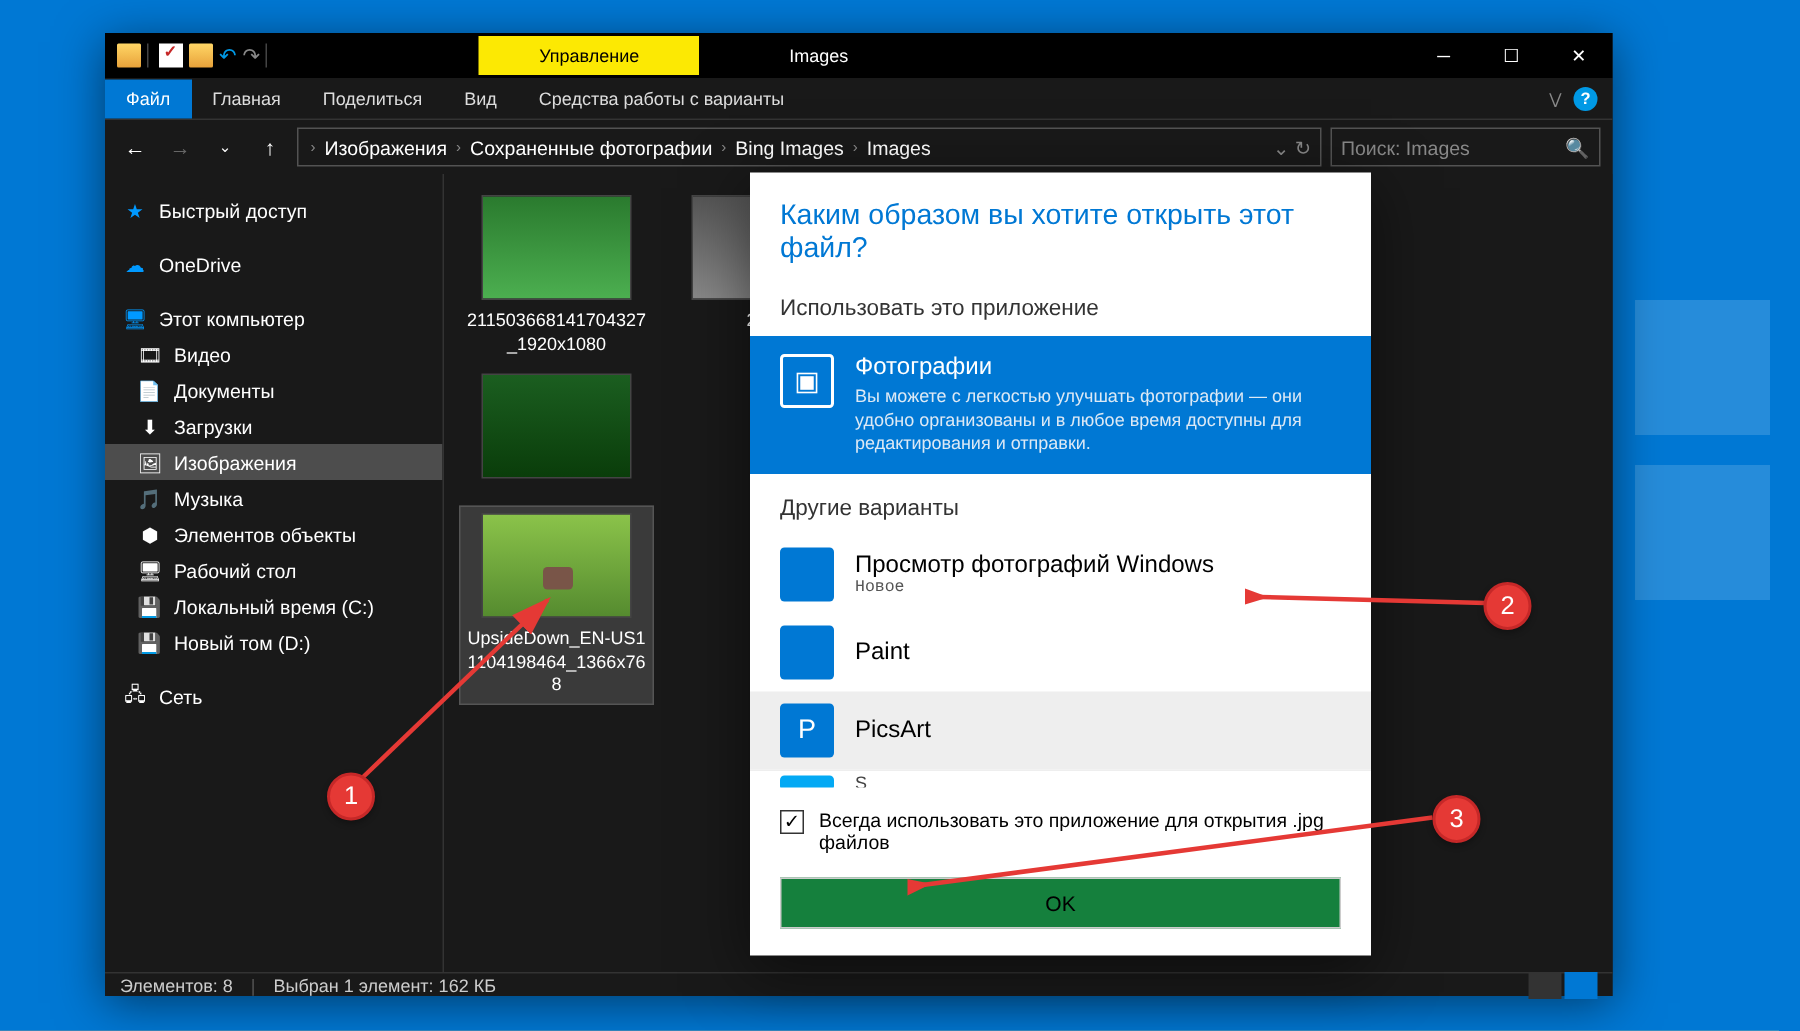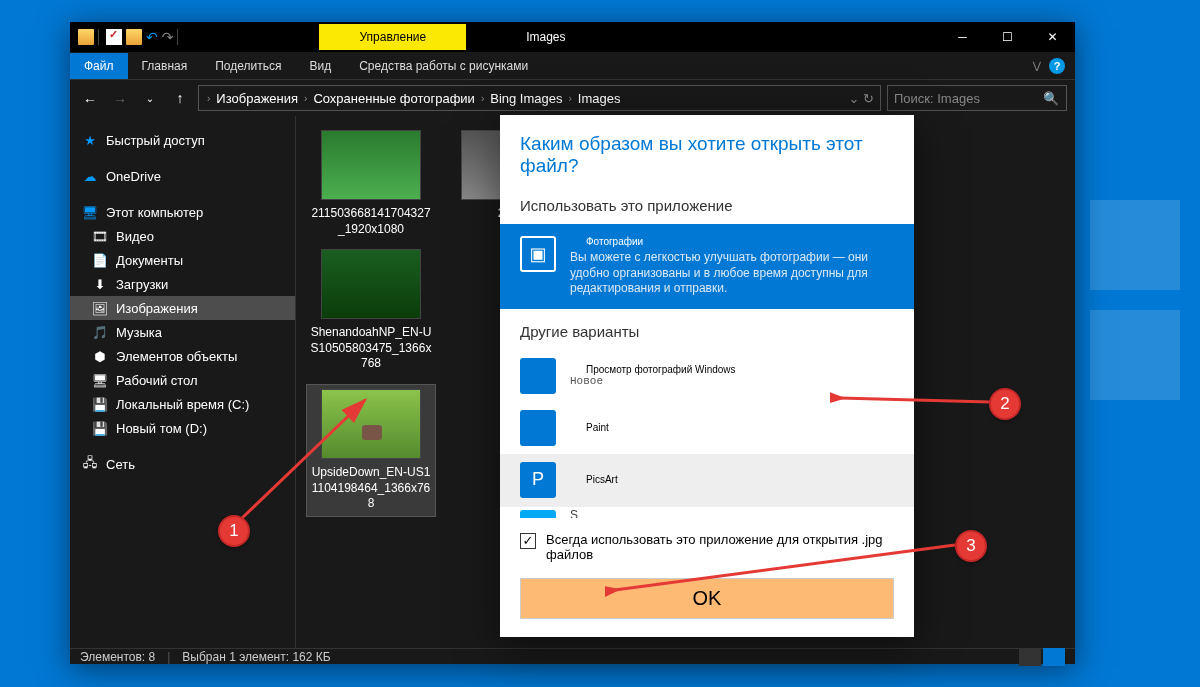--- a/index.html
+++ b/index.html
@@ -67,25 +67,25 @@
 
 .dialog { position: absolute; left: 500px; top: 115px; width: 414px; background: #fff; box-shadow: 0 10px 40px rgba(0,0,0,0.5); font-size: 14px; color: #000; }
 .dialog .header { padding: 18px 20px 14px; font-size: 19px; font-weight: 400; color: #0078d4; }
 .dialog .section-title { padding: 6px 20px 10px; font-size: 15px; color: #333; }
 .dialog .app-item { display: flex; align-items: center; gap: 14px; padding: 8px 20px; cursor: pointer; }
 .dialog .app-item.primary { background: #0078d4; color: #fff; padding: 12px 20px; align-items: flex-start; }
 .dialog .app-item.primary .app-desc { font-size: 12px; color: #dce9f5; margin-top: 3px; line-height: 1.3; }
 .dialog .app-item.hover { background: #eee; }
 .dialog .app-icon { width: 36px; height: 36px; background: #0078d4; flex-shrink: 0; display: flex; align-items: center; justify-content: center; color: #fff; font-size: 18px; border-radius: 3px; }
 .dialog .app-item.primary .app-icon { border: 2px solid #fff; background: transparent; }
-.dialog .app-name { font-size: 10px; margin-left: 16px; }
+.dialog .app-name { font-size: 16px; }
 .dialog .app-sub { font-size: 11px; color: #555; font-family: Liberation Mono, monospace; }
 .dialog .checkbox-row { display: flex; gap: 10px; padding: 14px 20px 8px; font-size: 13px; align-items: flex-start; border-top: 0; }
 .dialog .checkbox-row .cb { width: 16px; height: 16px; border: 1px solid #333; display: flex; align-items: center; justify-content: center; font-size: 13px; flex-shrink: 0; margin-top: 1px; }
-.dialog .ok-btn { margin: 8px 20px 18px; padding: 8px 14px; text-align: center; background: #fdba74; border: 1px solid #ccc; cursor: pointer; font-size: 20px; }
+.dialog .ok-btn { margin: 8px 20px 18px; padding: 8px 14px; text-align: center; background: #15803d; border: 1px solid #ccc; cursor: pointer; font-size: 14px; }
 .dialog .cut-item { padding: 8px 20px; display:flex; gap:14px; align-items:center; border-top:1px solid #eee; }
 
 
 .anno-badge { position: absolute; width: 32px; height: 32px; background: #e53935; border-radius: 50%; color: #fff; display: flex; align-items: center; justify-content: center; font-size: 17px; font-weight: 500; box-shadow: 0 2px 4px rgba(0,0,0,0.3); z-index: 100; border: 2px solid #c62828; }
 .arrow { position: absolute; z-index: 99; pointer-events: none; }
 
 .ic-star { color: #0099ff; }
 .ic-cloud { color: #0099ff; }
 .ic-pc { color: #0099ff; }
 .ic-net { color: #fff; }
@@ -123,21 +123,21 @@
       <div>☐</div>
       <div>✕</div>
     </div>
   </div>
 
   <div class="ribbon-tabs">
     <div class="file-tab">Файл</div>
     <div class="tab">Главная</div>
     <div class="tab">Поделиться</div>
     <div class="tab">Вид</div>
-    <div class="tab">Средства работы с рисунками</div>
+    <div class="tab">Средства работы с варианты</div>
     <div class="help-bar">
       <span class="chev">⋁</span>
       <span class="help">?</span>
     </div>
   </div>
 
   <div class="addr-bar">
     <div class="nav-btn">←</div>
     <div class="nav-btn dis">→</div>
     <div class="nav-btn" style="font-size:10px;">⌄</div>
@@ -224,21 +224,20 @@
         <div class="thumb"></div>
         <div class="label">211503668141704327_1920x1080</div>
       </div>
       <div class="file-item">
         <div class="thumb t2"></div>
         <div class="label">2400</div>
       </div>
       <div style="width:390px;"></div>
       <div class="file-item">
         <div class="thumb t4"></div>
-        <div class="label">ShenandoahNP_EN-US1050580347­5_1366x768</div>
       </div>
       <div style="flex-basis:100%;height:0;"></div>
       <div class="file-item selected">
         <div class="thumb t3"></div>
         <div class="label">UpsideDown_EN-US11104198464_1366x768</div>
       </div>
     </div>
   </div>
 
   <div class="status">

